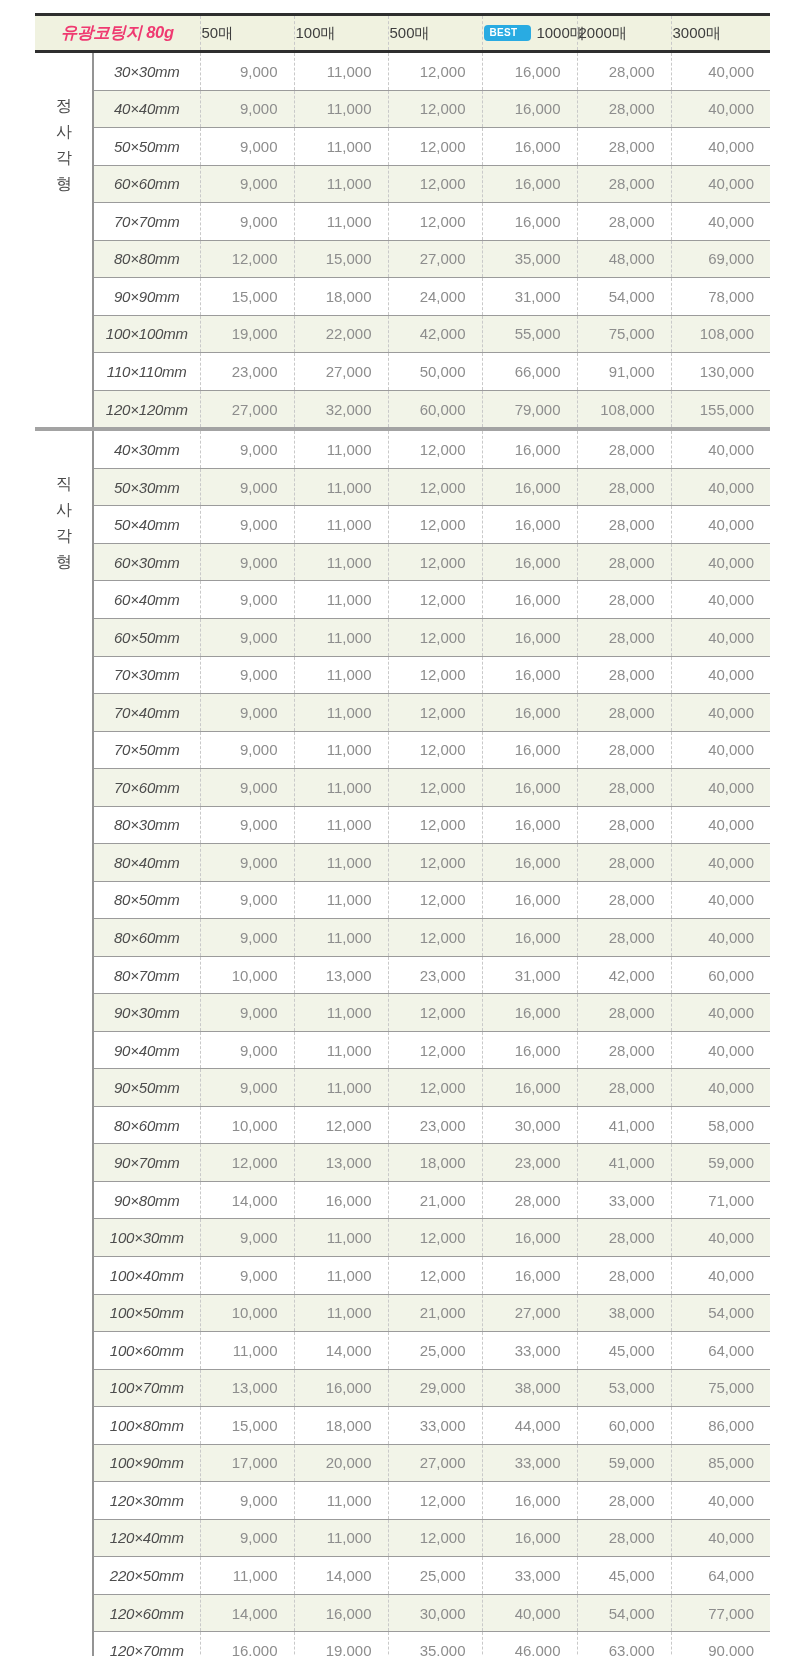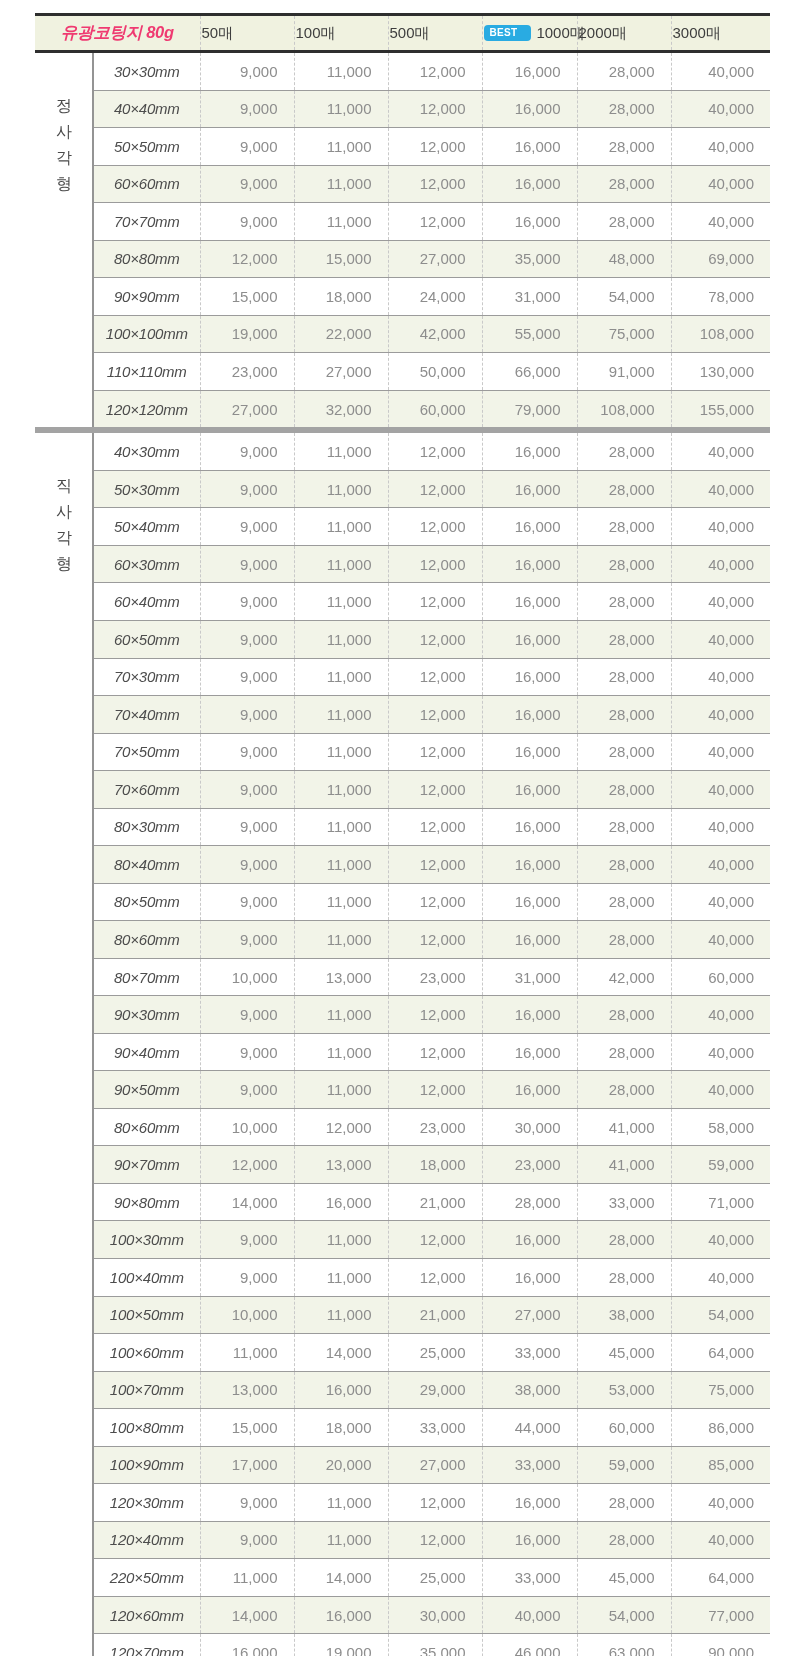--- a/index.html
+++ b/index.html
@@ -92,21 +92,21 @@
   }
   .vtext {
     writing-mode: vertical-lr;
     text-orientation: upright;
     font-size: 16px;
     letter-spacing: 10px;
     color: #4a4a4a;
   }
   
   tbody[data-section="1"] tr:first-child td {
-    border-top: 6px solid #a3a3a3;
+    border-top: 4px solid #a3a3a3;
   }
   
   tbody[data-section="1"] tr:last-child td.size,
   tbody[data-section="1"] tr:last-child td.price,
   tbody[data-section="1"] td.vlabel {
     border-bottom: 3px solid #2e2e2e;
   }
 </style>
 </head>
 <body>

